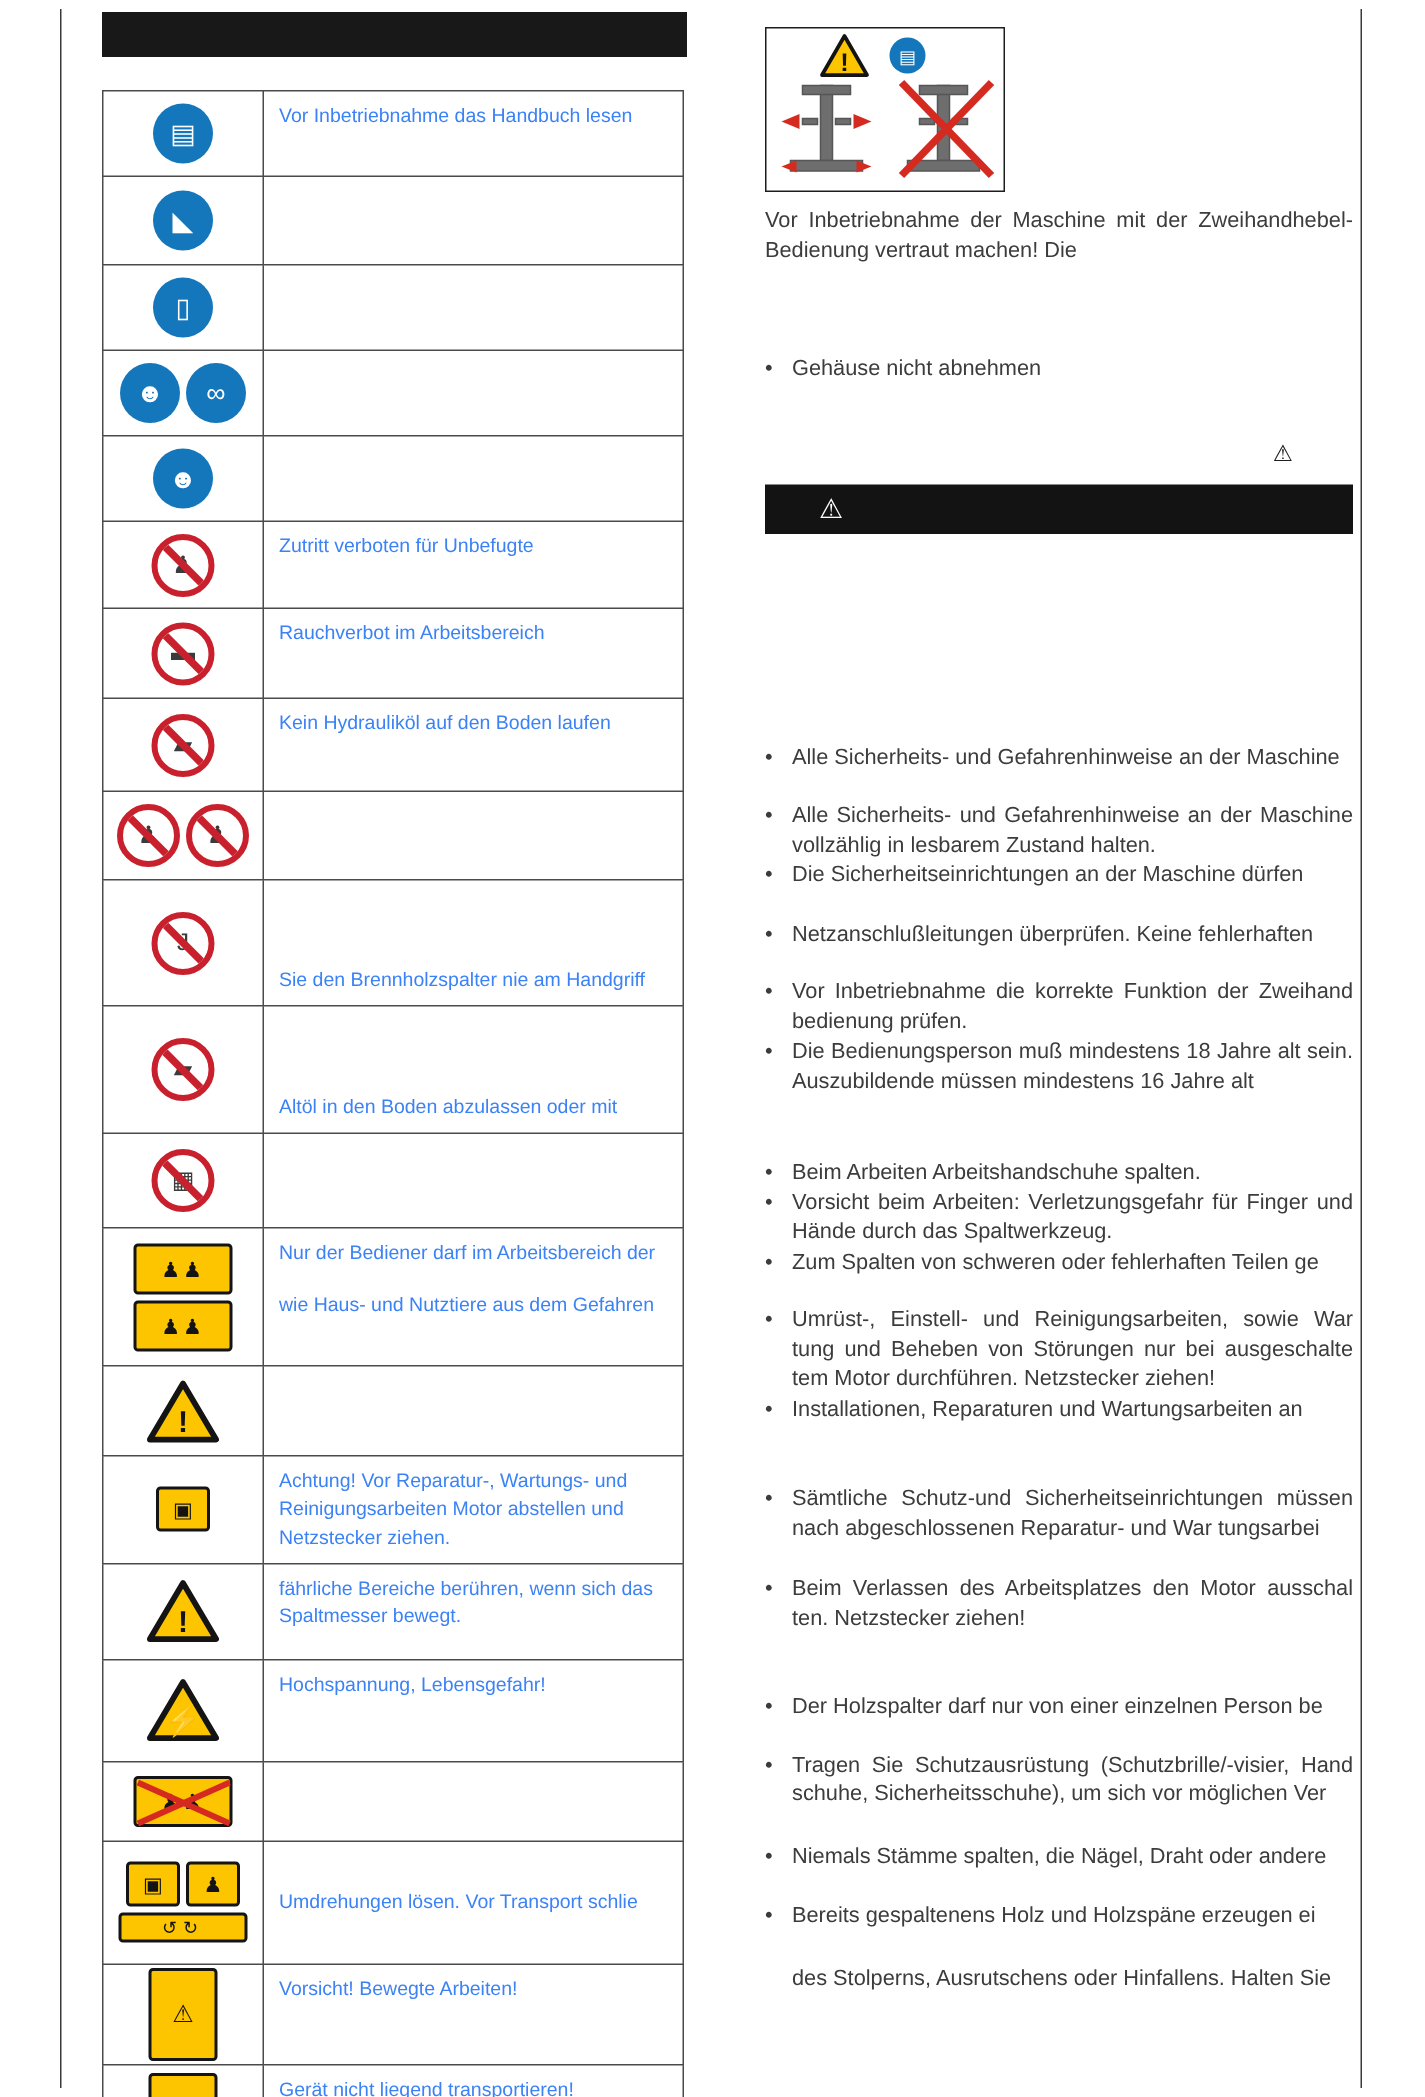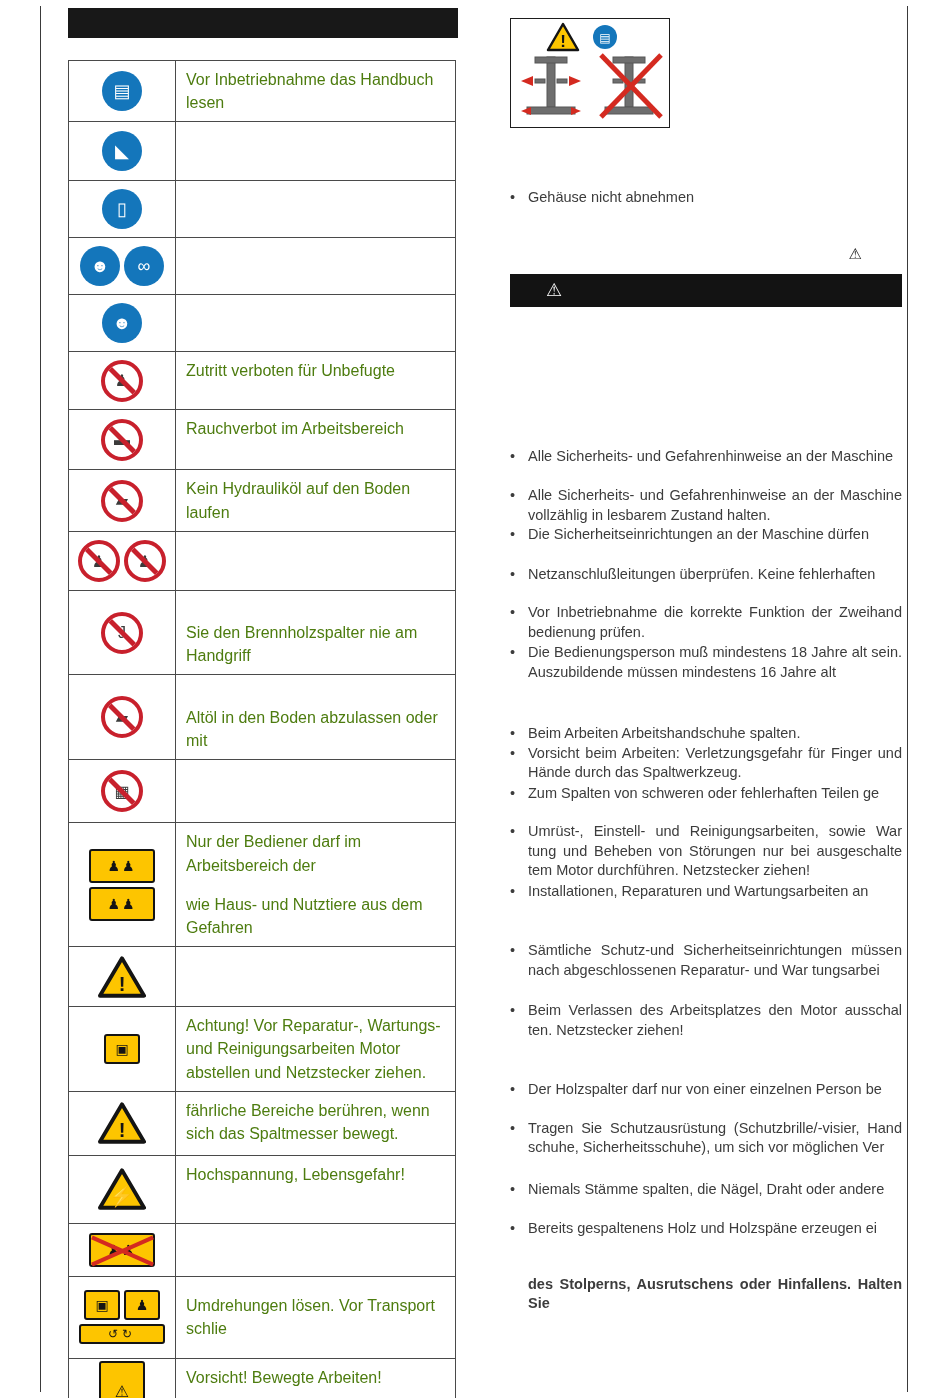--- a/index.html
+++ b/index.html
@@ -8,21 +8,21 @@
   .vline{position:absolute;top:6px;bottom:6px;width:1px;background:#3a3a3a;}
   .vline.left{left:40px;}
   .vline.right{left:907px;}
 
   
   .col-left{position:absolute;left:68px;top:8px;width:390px;}
   .header-bar{height:30px;background:#181818;margin-bottom:22px;}
   table.symbol-table{border-collapse:collapse;width:388px;table-layout:fixed;}
   table.symbol-table td{border:1px solid #4a4a4a;}
   td.cell-icon{width:102px;text-align:center;vertical-align:middle;padding:2px;}
-  td.cell-text{padding:7px 12px 7px 10px;font-size:16px;line-height:1.45;color:#4d7c0f;vertical-align:top;}
+  td.cell-text{padding:7px 12px 7px 10px;font-size:13px;line-height:1.45;color:#3b82f6;vertical-align:top;}
   .tl + .tl{margin-top:16px;}
   .icons{display:flex;flex-wrap:wrap;gap:4px;justify-content:center;align-items:center;}
 
   .ic{display:inline-flex;align-items:center;justify-content:center;position:relative;box-sizing:border-box;}
   .ic.mandatory{width:40px;height:40px;border-radius:50%;background:#1476bb;color:#fff;font-size:18px;}
   .ic.prohibit{width:42px;height:42px;border-radius:50%;border:4px solid #c8202c;background:#fff;
                color:#3b3b3b;font-size:16px;overflow:hidden;}
   .ic.prohibit::after{content:"";position:absolute;left:50%;top:50%;width:50px;height:5px;
                margin-left:-25px;margin-top:-2.5px;background:#c8202c;transform:rotate(45deg);}
   .ic.prohibit .g{position:relative;z-index:0;}
@@ -334,20 +334,21 @@
           <rect x="24" y="60" width="10" height="4"></rect>
           <rect x="46" y="60" width="10" height="4"></rect>
         </g>
         <g stroke="#d42a20" stroke-width="5">
           <line x1="90" y1="36" x2="150" y2="98"></line>
           <line x1="150" y1="36" x2="90" y2="98"></line>
         </g>
       </svg>
     </div>
 
+    <p class="intro">Vor Inbetriebnahme der Maschine mit der Zweihandhebel-Bedienung vertraut machen! Die</p>
 
     <div id="pre-bullets">
         <div class="b-item" style="margin-top: 0px;">
           <span class="dot">•</span>
           <span class="btx">Gehäuse nicht abnehmen</span>
         </div>
       </div>
 
     <div class="lone-warn">⚠</div>
 
@@ -417,19 +418,19 @@
           <span class="btx">Tragen Sie Schutzausrüstung (Schutzbrille/-visier, Hand schuhe, Sicherheitsschuhe), um sich vor möglichen Ver</span>
         </div>
         <div class="b-item" style="margin-top: 22px;">
           <span class="dot">•</span>
           <span class="btx">Niemals Stämme spalten, die Nägel, Draht oder andere</span>
         </div>
         <div class="b-item" style="margin-top: 20px;">
           <span class="dot">•</span>
           <span class="btx">Bereits gespaltenens Holz und Holzspäne erzeugen ei</span>
         </div>
-        <div class="b-item" style="margin-top: 36px; font-weight: bold;">
+        <div class="b-item" style="margin-top: 22px;">
           <span class="dot"></span>
           <span class="btx">des Stolperns, Ausrutschens oder Hinfallens. Halten Sie</span>
         </div>
       </div>
   </div>
 </div>
 
 </body></html>

